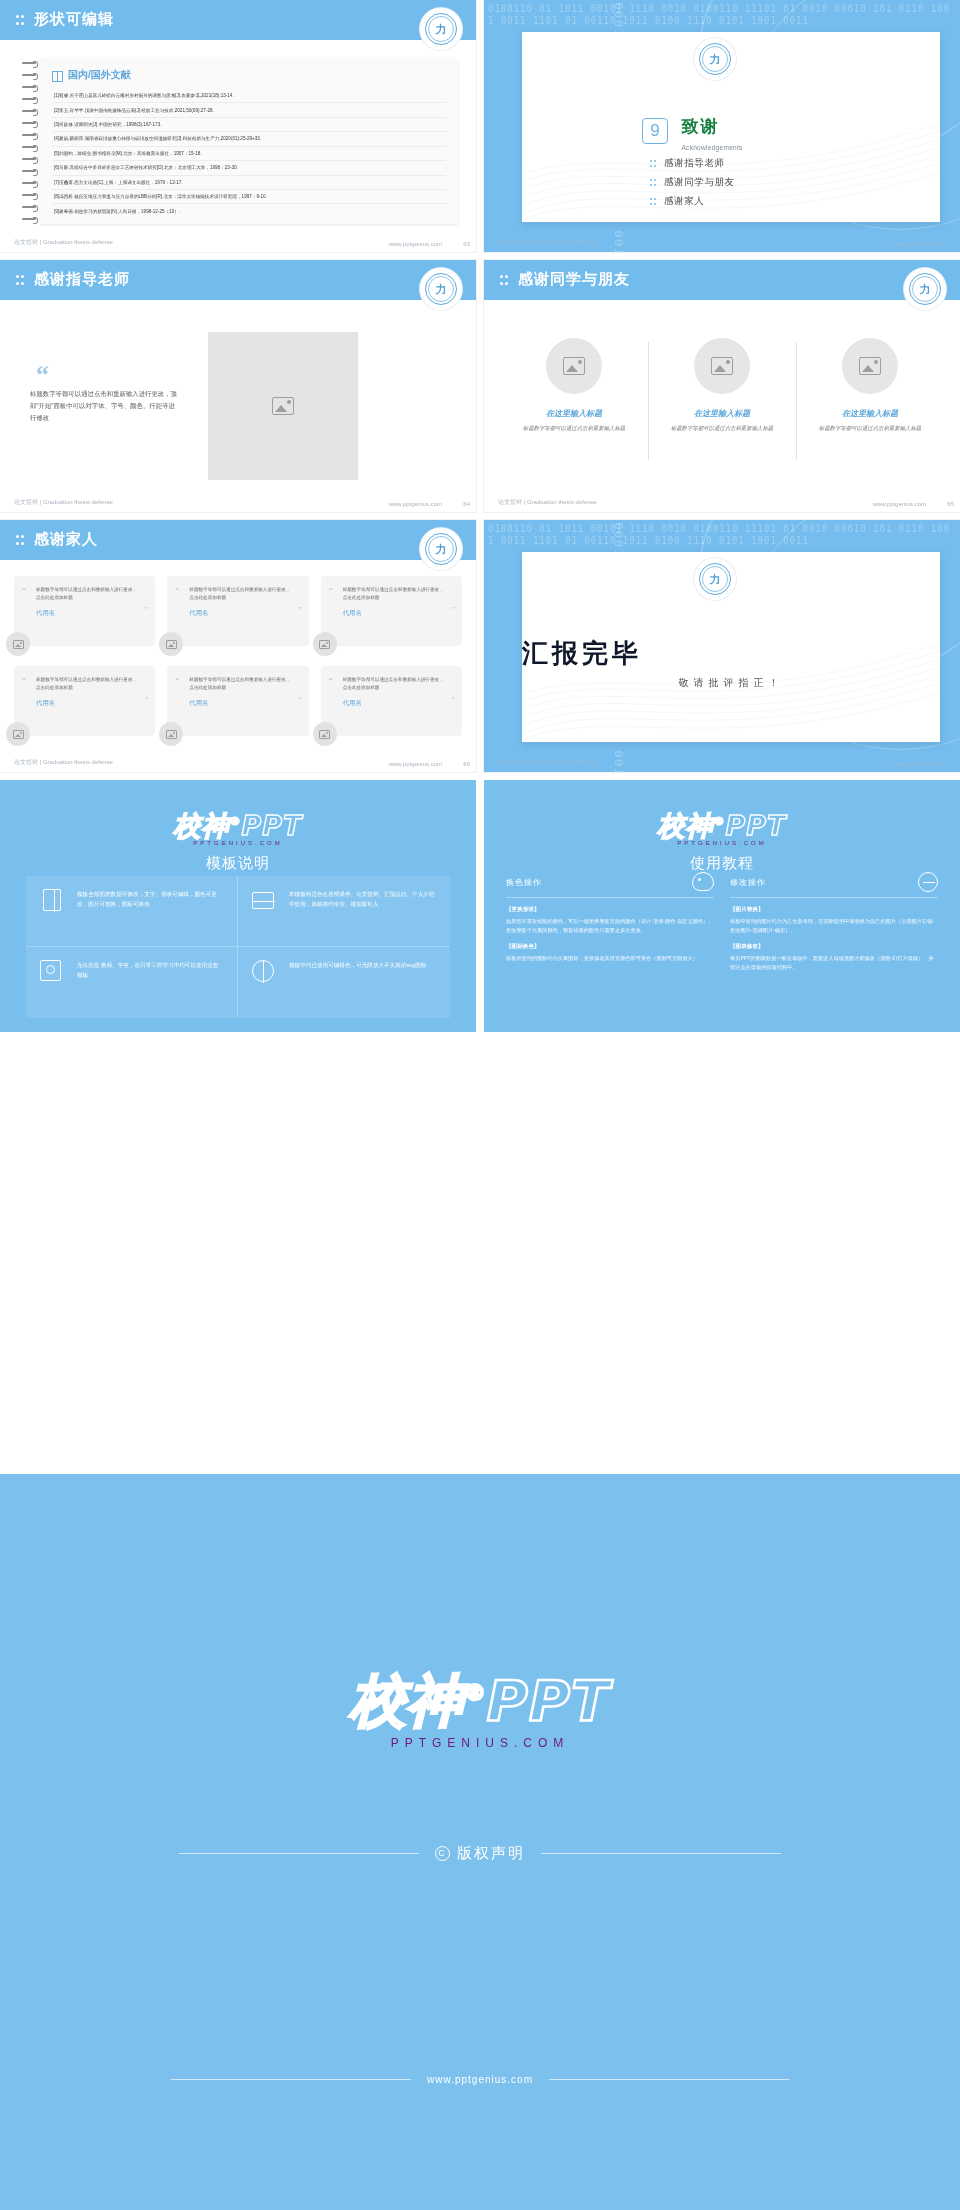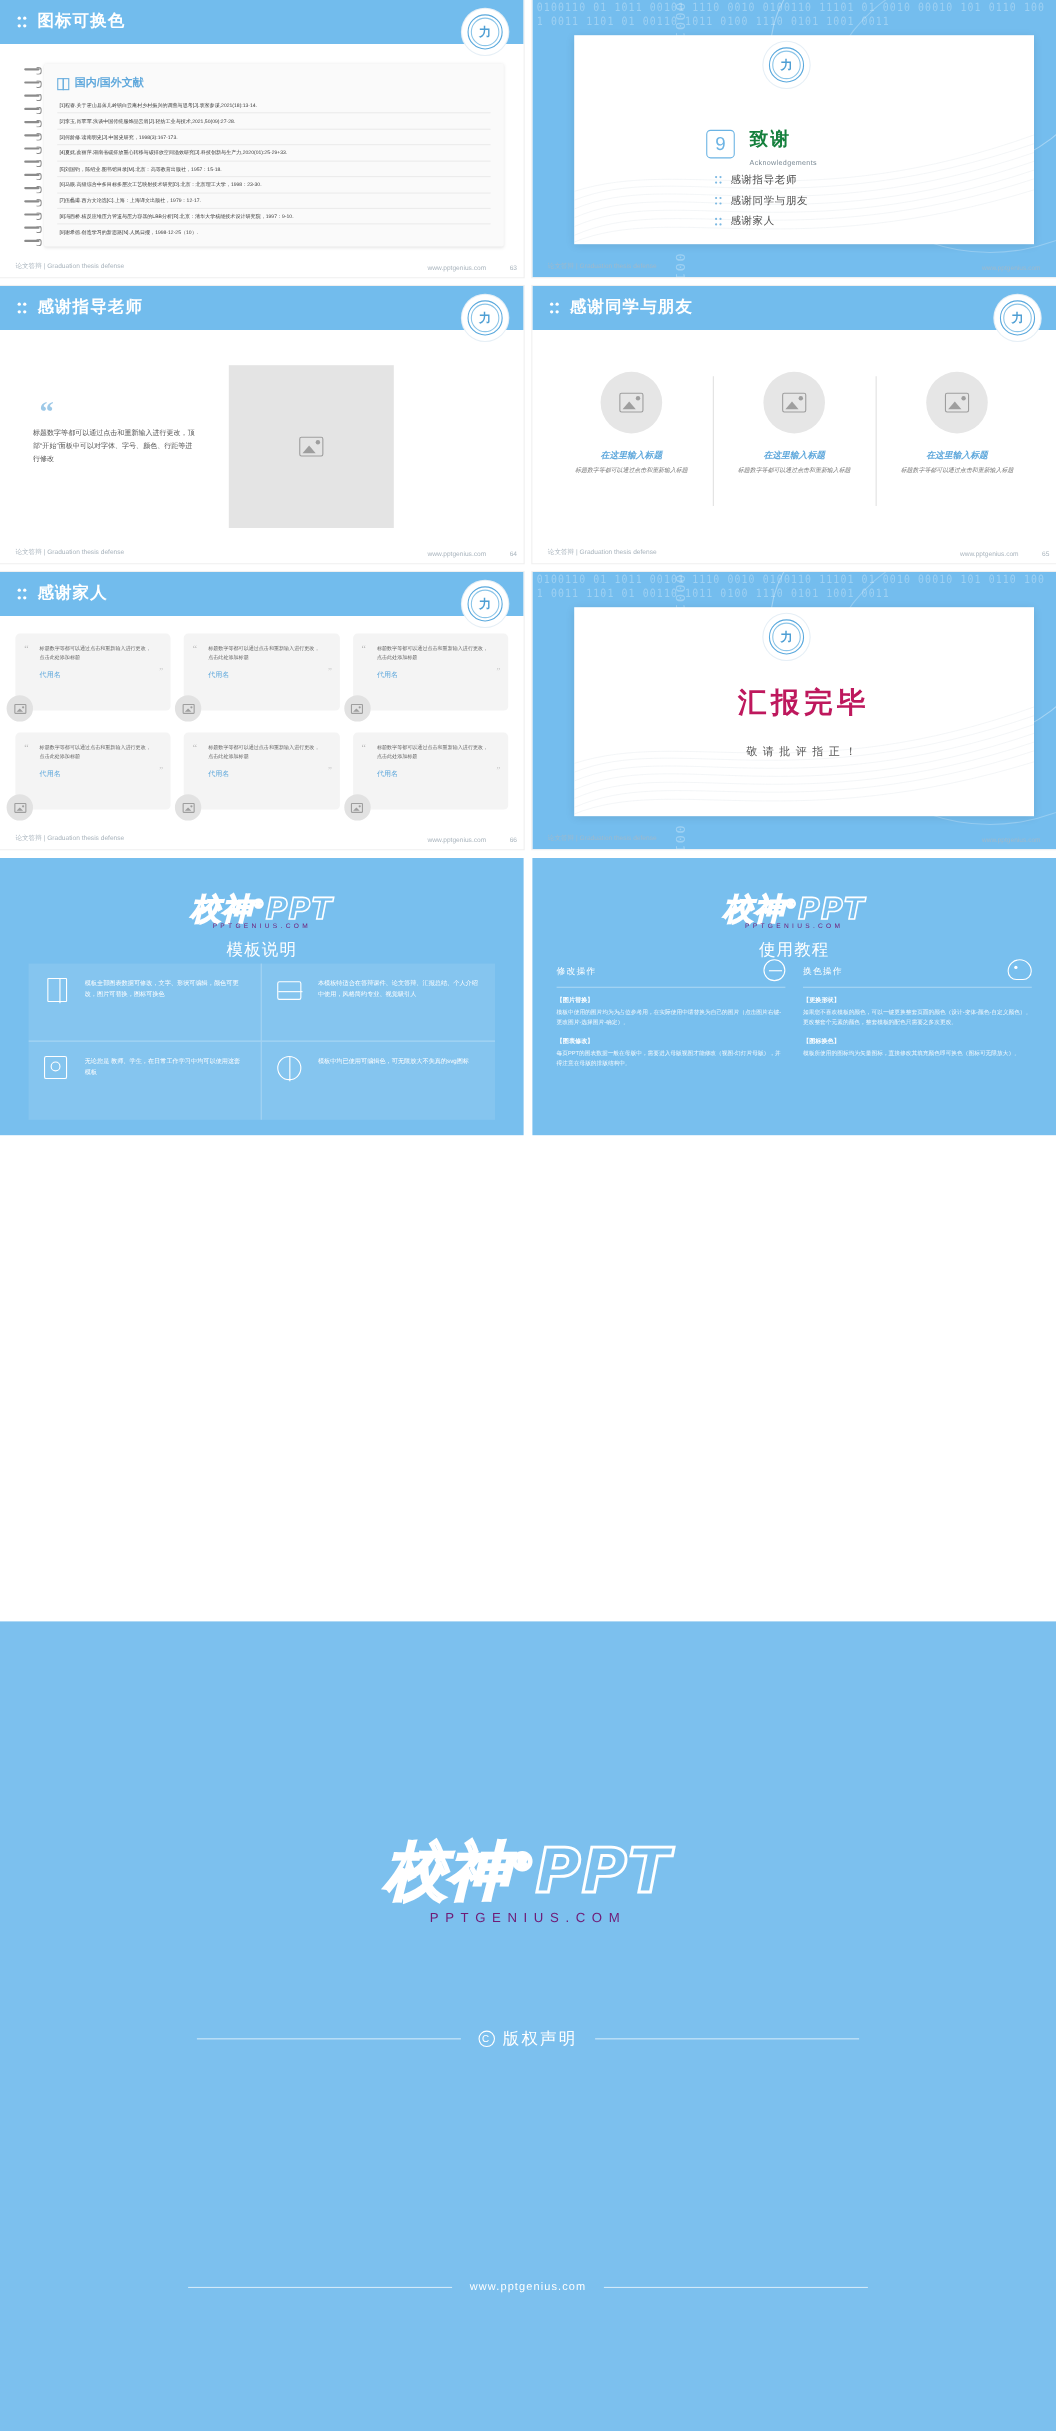--- a/index.html
+++ b/index.html
@@ -184,22 +184,22 @@
   .img-ico-s::before { content:""; position:absolute; left:1px; bottom:1px; width:0;height:0;
     border-left:3px solid transparent; border-right:3px solid transparent; border-bottom:3.5px solid #9e9e9e; }
   .img-ico-s::after { content:""; position:absolute; right:1px; top:1px; width:2px;height:2px;border-radius:50%;background:#9e9e9e; }
 
   
   .end-card {
     position: absolute; left: 38px; top: 32px; right: 20px; bottom: 30px;
     background: #ffffff; box-shadow: 0 2px 8px rgba(0,0,0,.10); overflow: hidden;
   }
   .end-title {
-    position: absolute; left: 0; right: 0; top: 69px; text-align: center;
-    font-size: 26px; font-weight: bold; color: #be185d; letter-spacing: 4px;
+    position: absolute; left: 0; right: 0; top: 84px; 
+    font-size: 26px; font-weight: bold; color: #0f172a; letter-spacing: 4px;
   }
   .end-sub {
     position: absolute; left: 0; right: 0; top: 124px; text-align: center;
     font-size: 10px; color: #555; letter-spacing: 5px;
   }
 
   
   .info-slide { position: relative; width: 476px; height: 252px; background: #78bfee; overflow: hidden; }
   .logo-wrap { position: absolute; left: 0; right: 0; top: 28px; text-align: center; }
   .logo-txt {
@@ -265,21 +265,21 @@
   <div class="grid">
 
     <div class="slide">
       <div class="hdr"></div>
       <div class="dots2">
           <i></i>
           <i></i>
           <i></i>
           <i></i>
         </div>
-      <div class="hdr-title">图标可换色</div>
+      <div class="hdr-title">形状可编辑</div>
       <div class="seal">
         <div class="ring">
             <span class="glyph">力</span>
           </div>
       </div>
 
       <div class="ref-wrap">
         <div class="spiral">
           <i></i>
             <i></i>
@@ -624,44 +624,44 @@
         <div class="logo-txt">
           <span>校神</span><span style="font-size:11px;vertical-align:super">®</span><span>PPT</span>
         </div>
         <div class="logo-sub">PPTGENIUS.COM</div>
       </div>
       <div class="info-sec-t">使用教程</div>
 
       <div class="usage-cols">
         <div class="u-col">
           <div class="u-head">
+            <span class="u-head-t">换色操作</span>
+            <span class="q-ico" style="width:22px;height:20px;flex:0 0 22px">
+                <span class="ico-palette" style="position:absolute"></span>
+              </span>
+          </div>
+          <div class="u-body">
+            <div class="u-sub">【更换形状】</div>
+            <div class="u-p">如果您不喜欢模板的颜色，可以一键更换整套页面的颜色（设计-变体-颜色-自定义颜色）。更改整套个元素的颜色，整套模板的配色只需要之多次更改。</div>
+            <div class="u-sub">【图标换色】</div>
+            <div class="u-p">模板所使用的图标均为矢量图标，直接修改其填充颜色即可换色（图标可无限放大）。</div>
+          </div>
+        </div>
+        <div class="u-col">
+          <div class="u-head">
             <span class="u-head-t">修改操作</span>
             <span class="q-ico" style="width:20px;height:20px;flex:0 0 20px">
                 <span class="ico-pen" style="position:absolute"></span>
               </span>
           </div>
           <div class="u-body">
             <div class="u-sub">【图片替换】</div>
             <div class="u-p">模板中使用的图片均为为占位参考用，在实际使用中请替换为自己的图片（点击图片右键-更改图片-选择图片-确定）。</div>
             <div class="u-sub">【图表修改】</div>
             <div class="u-p">每页PPT的图表数据一般在母版中，需要进入母版视图才能修改（视图-幻灯片母版），并得注意在母版的排版结构中。</div>
-          </div>
-        </div>
-        <div class="u-col">
-          <div class="u-head">
-            <span class="u-head-t">换色操作</span>
-            <span class="q-ico" style="width:22px;height:20px;flex:0 0 22px">
-                <span class="ico-palette" style="position:absolute"></span>
-              </span>
-          </div>
-          <div class="u-body">
-            <div class="u-sub">【更换形状】</div>
-            <div class="u-p">如果您不喜欢模板的颜色，可以一键更换整套页面的颜色（设计-变体-颜色-自定义颜色）。更改整套个元素的颜色，整套模板的配色只需要之多次更改。</div>
-            <div class="u-sub">【图标换色】</div>
-            <div class="u-p">模板所使用的图标均为矢量图标，直接修改其填充颜色即可换色（图标可无限放大）。</div>
           </div>
         </div>
       </div>
     </div>
 
   </div>
 
   <div class="copy-panel">
     <div class="copy-logo">
       <div class="logo-txt">

